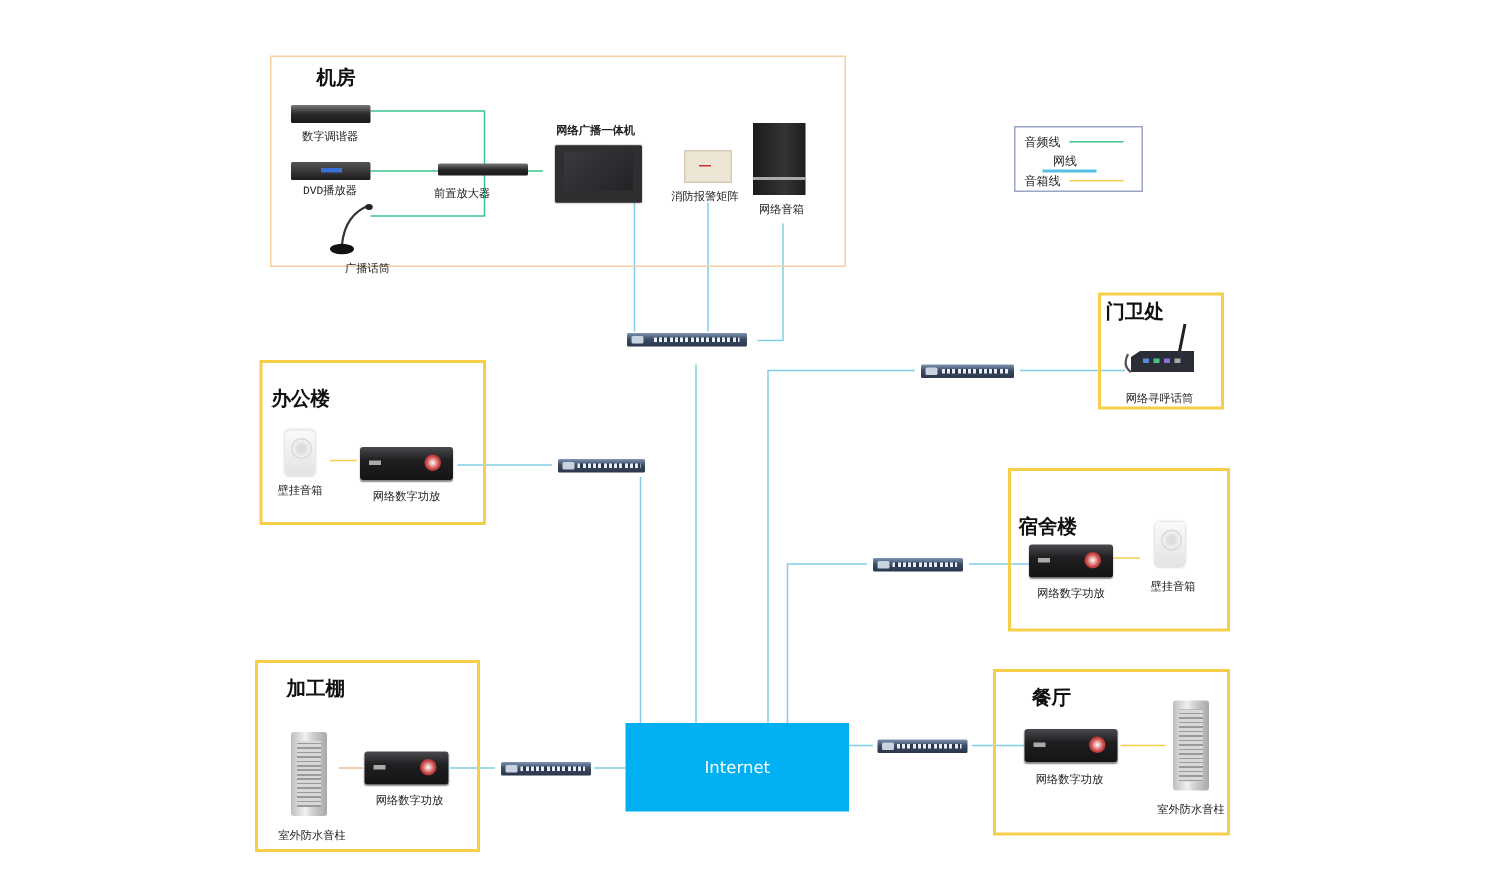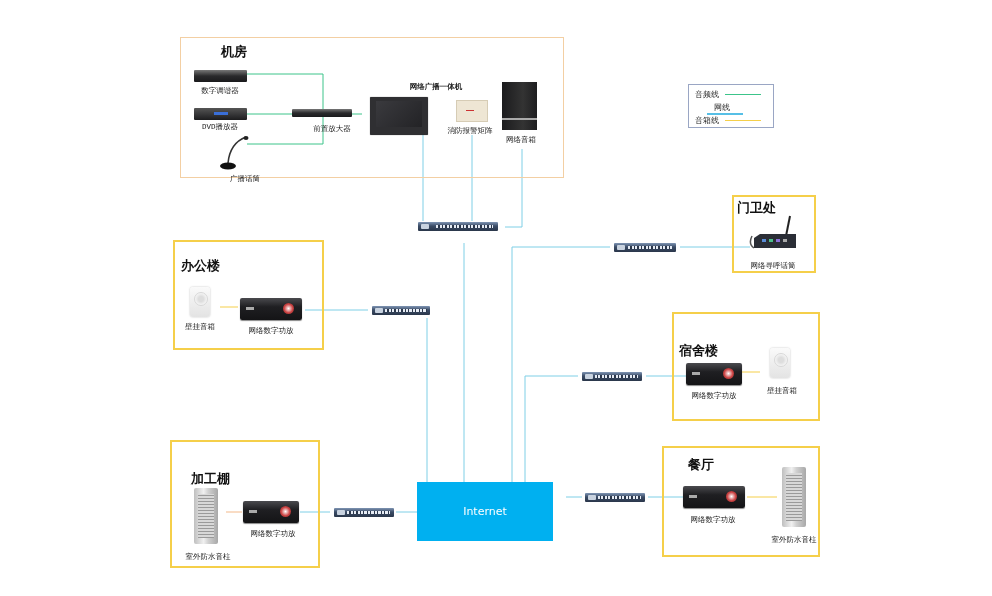--- a/index.html
+++ b/index.html
@@ -3,35 +3,35 @@
 <meta charset="utf-8">
 <style>
   html,body{margin:0;padding:0;background:#fff;}
   body{width:992px;height:596px;position:relative;overflow:hidden;font-family:"DejaVu Sans",sans-serif;}
   .abs{position:absolute;}
   .box{position:absolute;box-sizing:border-box;}
   .zone-orange{border:1.5px solid #f3cfa3;}
   .zone-yellow{border:2px solid #f5cf4a;}
   .zone-title{position:absolute;font-weight:bold;font-size:13px;color:#111;}
   .lbl{position:absolute;font-size:7.5px;color:#222;white-space:nowrap;transform:translateX(-50%);font-family:Liberation Mono, monospace;}
-  .lbl-b{font-weight:bold;margin-left:39px;}
+  .lbl-b{font-weight:bold;}
   svg.wires{position:absolute;left:0;top:0;}
   .switch{position:absolute;height:9px;border-radius:1px;background:linear-gradient(#7f95b4,#3b4c66 45%,#2a364a);}
   .switch::before{content:"";position:absolute;left:3px;top:2px;width:8px;height:5px;background:#c9d3e0;border-radius:1px;}
   .switch::after{content:"";position:absolute;left:22%;right:6%;top:3px;height:3px;background:repeating-linear-gradient(90deg,#e6ecf5 0 2px,#2a364a 2px 3.5px);}
   .amp{position:absolute;width:62px;height:22px;background:linear-gradient(#4a4a4e,#1f1f22 40%,#141416);border-radius:2px;box-shadow:0 1px 1px #888;}
   .amp .knob{position:absolute;right:8px;top:5px;width:11px;height:11px;border-radius:50%;background:radial-gradient(#fff,#c44 55%,#722);}
   .amp .led{position:absolute;left:6px;top:9px;width:8px;height:3px;background:#aaa;}
   .rack{position:absolute;height:12px;border-radius:1px;background:linear-gradient(#777,#2a2a2c 50%,#1a1a1c);}
   .wallspk{position:absolute;width:20px;height:30px;background:linear-gradient(#fafafa,#e3e3e3);border-radius:3px;box-shadow:0 0 2px #bbb;}
   .wallspk::before{content:"";position:absolute;left:4px;top:5px;width:12px;height:12px;border-radius:50%;background:radial-gradient(#ddd 30%,#f5f5f5 70%);border:1px solid #d8d8d8;}
   .column{position:absolute;width:24px;background:linear-gradient(90deg,#bfbfbf,#f0f0f0 40%,#d0d0d0 60%,#a8a8a8);border-radius:2px;}
   .column::after{content:"";position:absolute;left:4px;right:4px;top:6px;bottom:6px;background:repeating-linear-gradient(0deg,#9a9a9a 0 1px,#d8d8d8 1px 3px);}
-  .internet{position:absolute;left:417px;top:482px;width:136px;height:59px;background:#00b0f0;color:#fff;font-size:11px;display:flex;align-items:center;justify-content:center;}
-  .legend{position:absolute;left:676px;top:84px;width:86px;height:44px;border:1px solid #9aa6c4;box-sizing:border-box;margin-left:12px;}
+  .internet{position:absolute;left:417px;top:482px;width:149px;height:59px;background:#00b0f0;color:#fff;font-size:11px;display:flex;align-items:center;justify-content:center;}
+  .legend{position:absolute;left:676px;top:84px;width:86px;height:44px;border:1px solid #9aa6c4;box-sizing:border-box;}
   .legend .row{position:absolute;left:6px;font-size:8px;color:#222;display:flex;align-items:center;}
   .legend .row .ln{display:inline-block;width:36px;height:1.5px;margin-left:6px;}
 </style>
 </head>
 <body>
 
 <svg class="wires" width="992" height="596">
 
   <g stroke="#3cc48a" stroke-width="1" fill="none">
     <polyline points="247,74 323,74 323,114"></polyline>
@@ -59,37 +59,37 @@
 
   <g stroke="#f5cf4a" stroke-width="1" fill="none">
     <line x1="220" y1="307" x2="238" y2="307"></line>
     <line x1="741" y1="372" x2="760" y2="372"></line>
     <line x1="226" y1="512" x2="242" y2="512" stroke="#f3b98a"></line>
     <line x1="747" y1="497" x2="777" y2="497"></line>
   </g>
 </svg>
 
 <div class="box zone-orange" style="left:180px;top:37px;width:384px;height:141px;"></div>
-<div class="zone-title" style="left:221px;top:43px;font-family:Liberation Serif, serif;">机房</div>
+<div class="zone-title" style="left:211px;top:43px;font-family:Liberation Serif, serif;">机房</div>
 
 <div class="rack" style="left:194px;top:70px;width:53px;"></div>
 <div class="lbl" style="left:220px;top:86px;">数字调谐器</div>
 <div class="rack" style="left:194px;top:108px;width:53px;background:linear-gradient(#555,#1c1c1e);">
   <span class="abs" style="left:20px;top:4px;width:14px;height:3px;background:#3a6fd8;"></span>
 </div>
 <div class="lbl" style="left:220px;top:122px;">DVD播放器</div>
 <svg class="abs" style="left:210px;top:135px;" width="40" height="36">
   <path d="M36 2 Q20 8 18 28" stroke="#333" stroke-width="1.5" fill="none"></path>
   <ellipse cx="36" cy="3" rx="2.5" ry="2" fill="#222"></ellipse>
   <ellipse cx="18" cy="31" rx="8" ry="3.5" fill="#111"></ellipse>
 </svg>
 <div class="lbl" style="left:245px;top:174px;">广播话筒</div>
 
 <div class="rack" style="left:292px;top:109px;width:60px;height:8px;"></div>
-<div class="lbl" style="left:332px;top:124px;">前置放大器</div>
+<div class="lbl" style="left:308px;top:124px;">前置放大器</div>
 
 <div class="lbl lbl-b" style="left:397px;top:82px;">网络广播一体机</div>
 <div class="abs" style="left:370px;top:97px;width:58px;height:38px;background:#2f2f32;border-radius:1px;box-shadow:0 0 1px #555;">
   <div class="abs" style="left:6px;top:4px;width:46px;height:26px;background:linear-gradient(135deg,#3a3a3e,#232326);"></div>
 </div>
 
 <div class="abs" style="left:456px;top:100px;width:30px;height:20px;background:#eee6d4;border:1px solid #d6ccb5;">
   <span class="abs" style="left:9px;top:9px;width:8px;height:1px;background:#c33;"></span>
 </div>
 <div class="lbl" style="left:470px;top:126px;text-align:center;">消防报警矩阵</div>
@@ -146,21 +146,21 @@
 <div class="amp" style="left:686px;top:363px;width:56px;">
     <span class="led"></span>
     <span class="knob"></span>
   </div>
 <div class="lbl" style="left:714px;top:391px;">网络数字功放</div>
 <div class="wallspk" style="left:770px;top:348px;"></div>
 <div class="lbl" style="left:782px;top:386px;">壁挂音箱</div>
 <div class="switch" style="left:582px;top:372px;width:60px;"></div>
 
 <div class="box zone-yellow" style="left:170px;top:440px;width:150px;height:128px;"></div>
-<div class="zone-title" style="left:191px;top:470px;">加工棚</div>
+<div class="zone-title" style="left:191px;top:450px;">加工棚</div>
 <div class="column" style="left:194px;top:488px;height:56px;"></div>
 <div class="lbl" style="left:208px;top:552px;">室外防水音柱</div>
 <div class="amp" style="left:243px;top:501px;width:56px;">
     <span class="led"></span>
     <span class="knob"></span>
   </div>
 <div class="lbl" style="left:273px;top:529px;">网络数字功放</div>
 <div class="switch" style="left:334px;top:508px;width:60px;"></div>
 
 <div class="internet">Internet</div>

